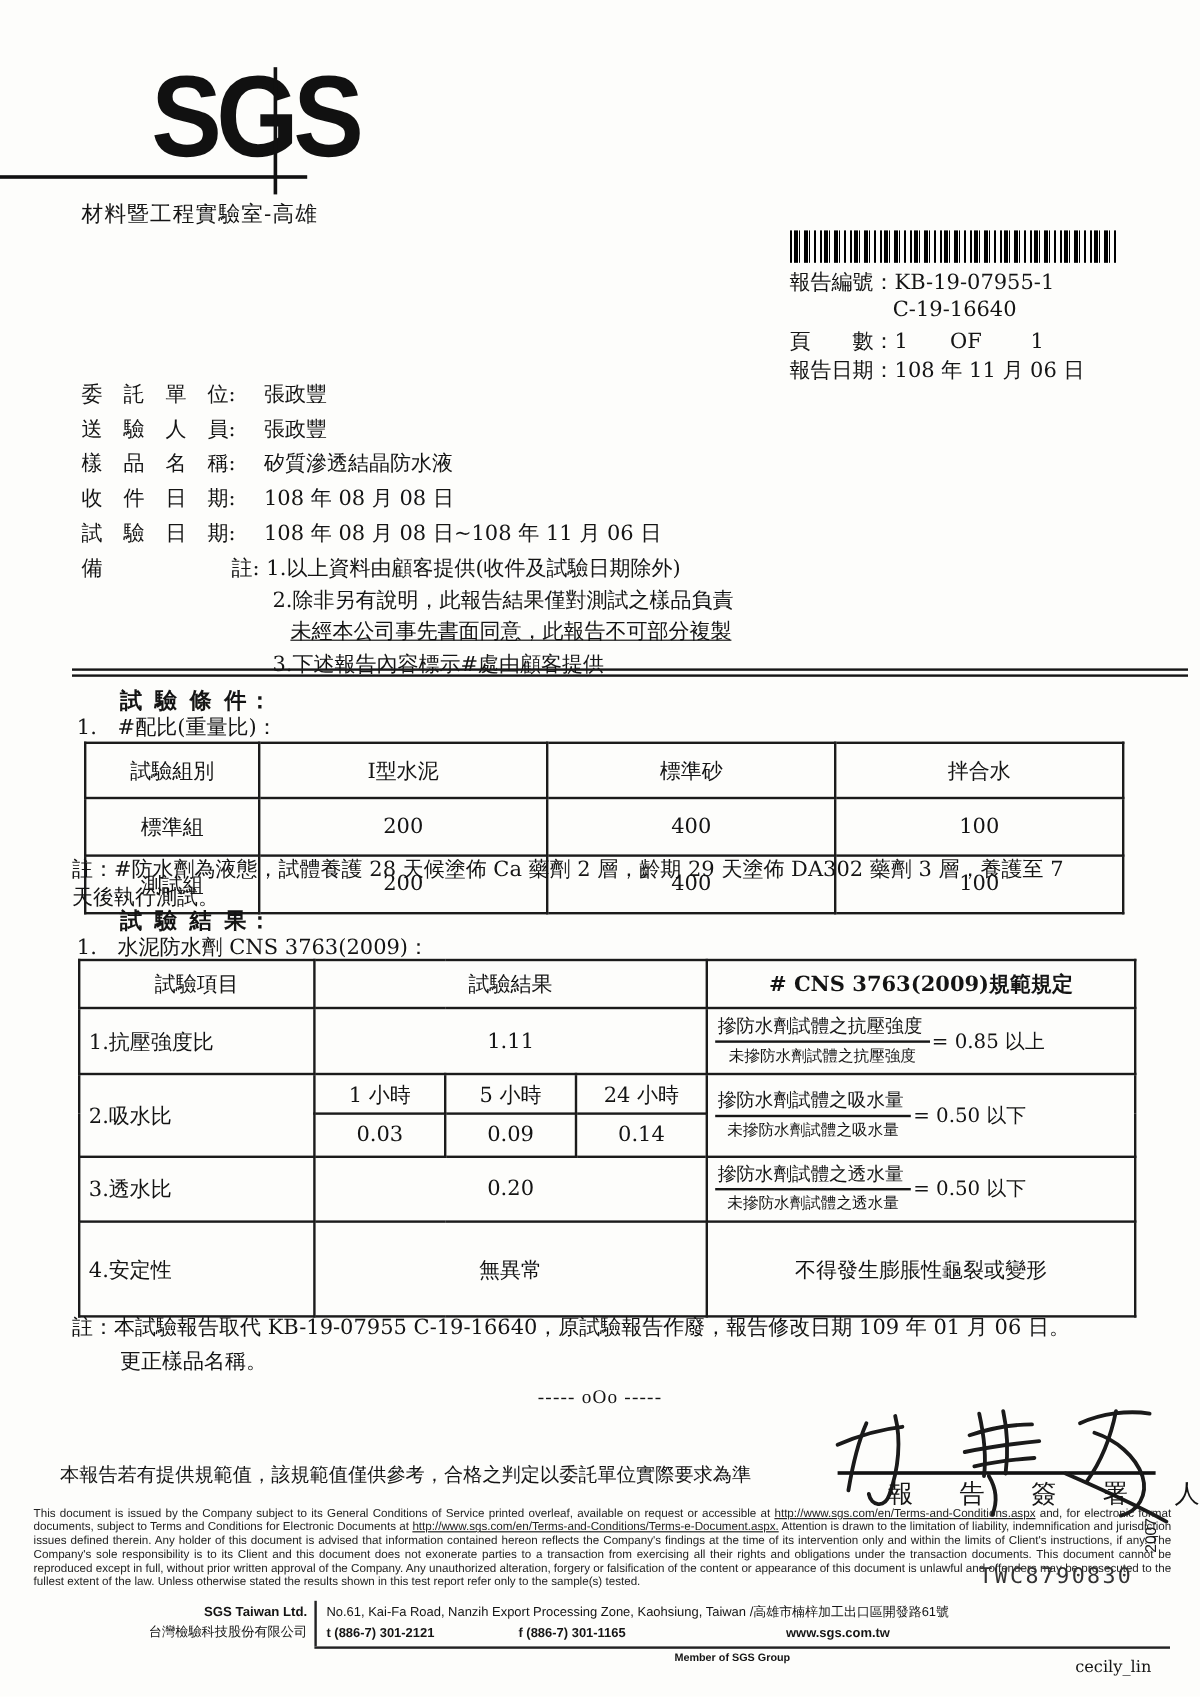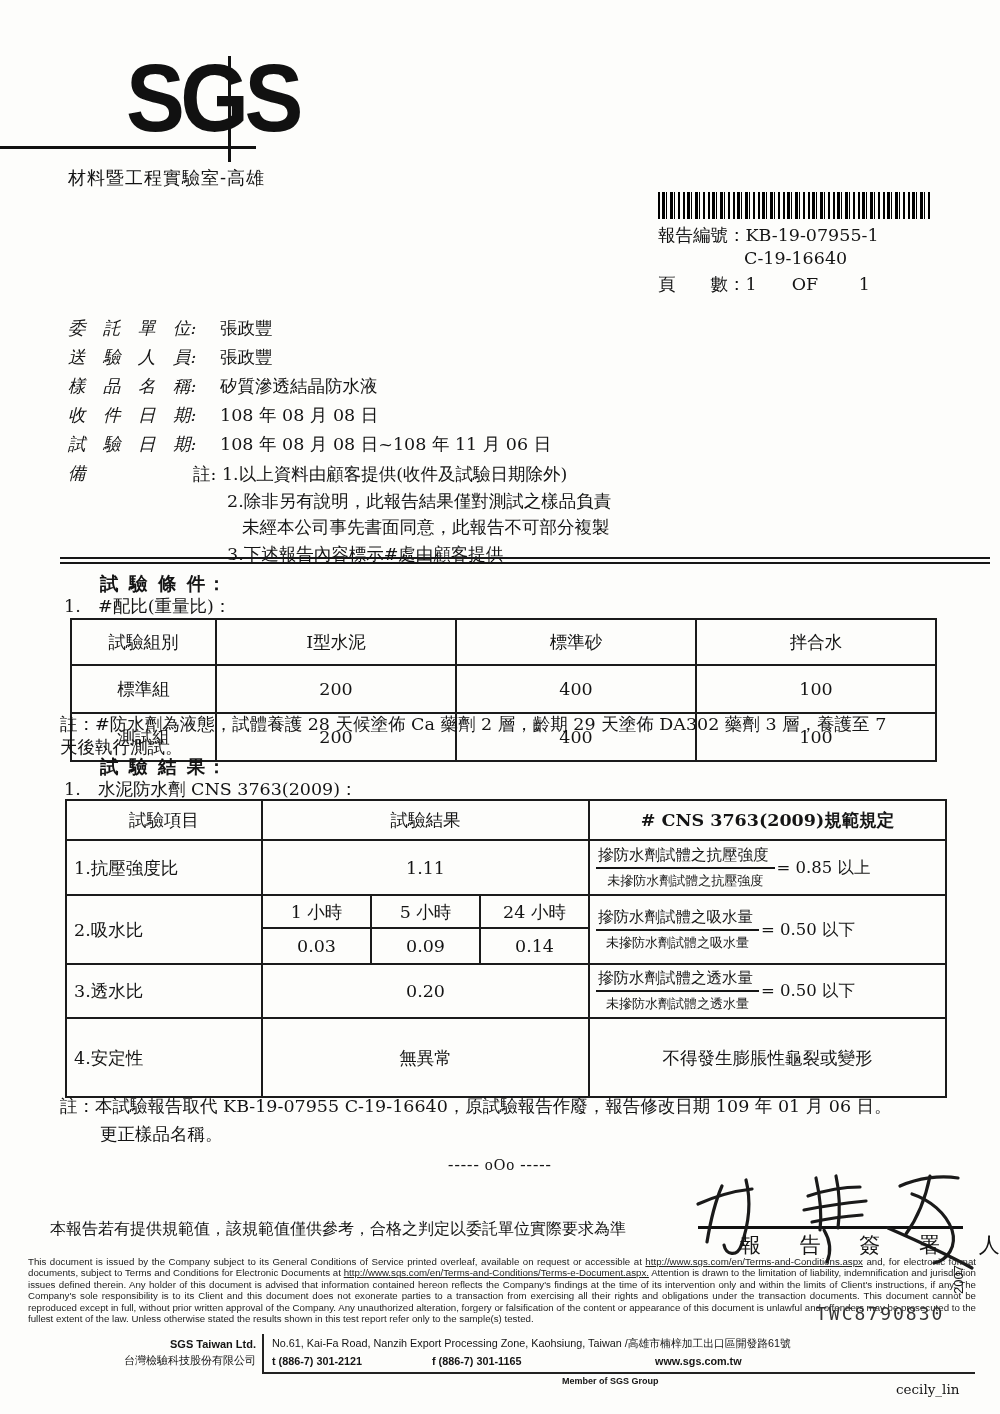--- a/index.html
+++ b/index.html
@@ -27,26 +27,26 @@
       #000 16px 17px, transparent 17px 20px, #000 20px 22px, transparent 22px 25px); }
   .meta-line { font-size:17.5px; white-space:nowrap; }
   .m1 { left:658px; top:223px; }
   .m2 { left:744px; top:248px; }
   .m3 { left:658px; top:272px; }
   .m4 { left:658px; top:296px; }
 
   
   .info-block { left:68px; top:316px; width:900px; font-size:17.5px; }
   .info-row { height:29px; white-space:nowrap; }
-  .info-label { display:inline-block; width:152px;font-style:italic; }
+  .info-label { display:inline-block; width:152px; }
   .remark-row { display:flex; }
   .remark-lines { margin-left:-27px; }
   .remark-lines div { line-height:26.5px; white-space:nowrap; }
   .r-ind1 { padding-left:34px; }
-  .r-ind2 { padding-left:49px; }
+  .r-ind2 { padding-left:49px;text-decoration:underline; }
 
   .sep-double { left:60px; top:557px; width:930px; height:7px;
     border-top:2px solid #161616; border-bottom:2px solid #161616; }
 
   
   .section-title { font-size:18.5px; font-weight:bold; letter-spacing:2px; white-space:nowrap;padding-left:36px; }
   .st1 { left:64px; top:571px; }
   .item-line { font-size:17.5px; white-space:nowrap; }
   .it1 { left:64px; top:594px; }
   .st2 { left:64px; top:754px; }
@@ -128,20 +128,23 @@
   <div class="abs logo-rule-v"></div>
   <div class="abs lab-name">材料暨工程實驗室-高雄</div>
 
   <div class="abs barcode"></div>
   <div class="abs meta-line m1">
     <span>報告編號：</span><span>KB-19-07955-1</span>
   </div>
   <div class="abs meta-line m2">C-19-16640</div>
   <div class="abs meta-line m3">
     <span>頁　　數：</span><span>1　　OF　　 1</span>
+  </div>
+  <div class="abs meta-line m4">
+    <span>報告日期：</span><span>108 年 11 月 06 日</span>
   </div>
 
   <div class="abs info-block">
     <div class="info-row">
       <span class="info-label">委　託　單　位:</span><span>張政豐</span>
     </div>
     <div class="info-row">
       <span class="info-label">送　驗　人　員:</span><span>張政豐</span>
     </div>
     <div class="info-row">

